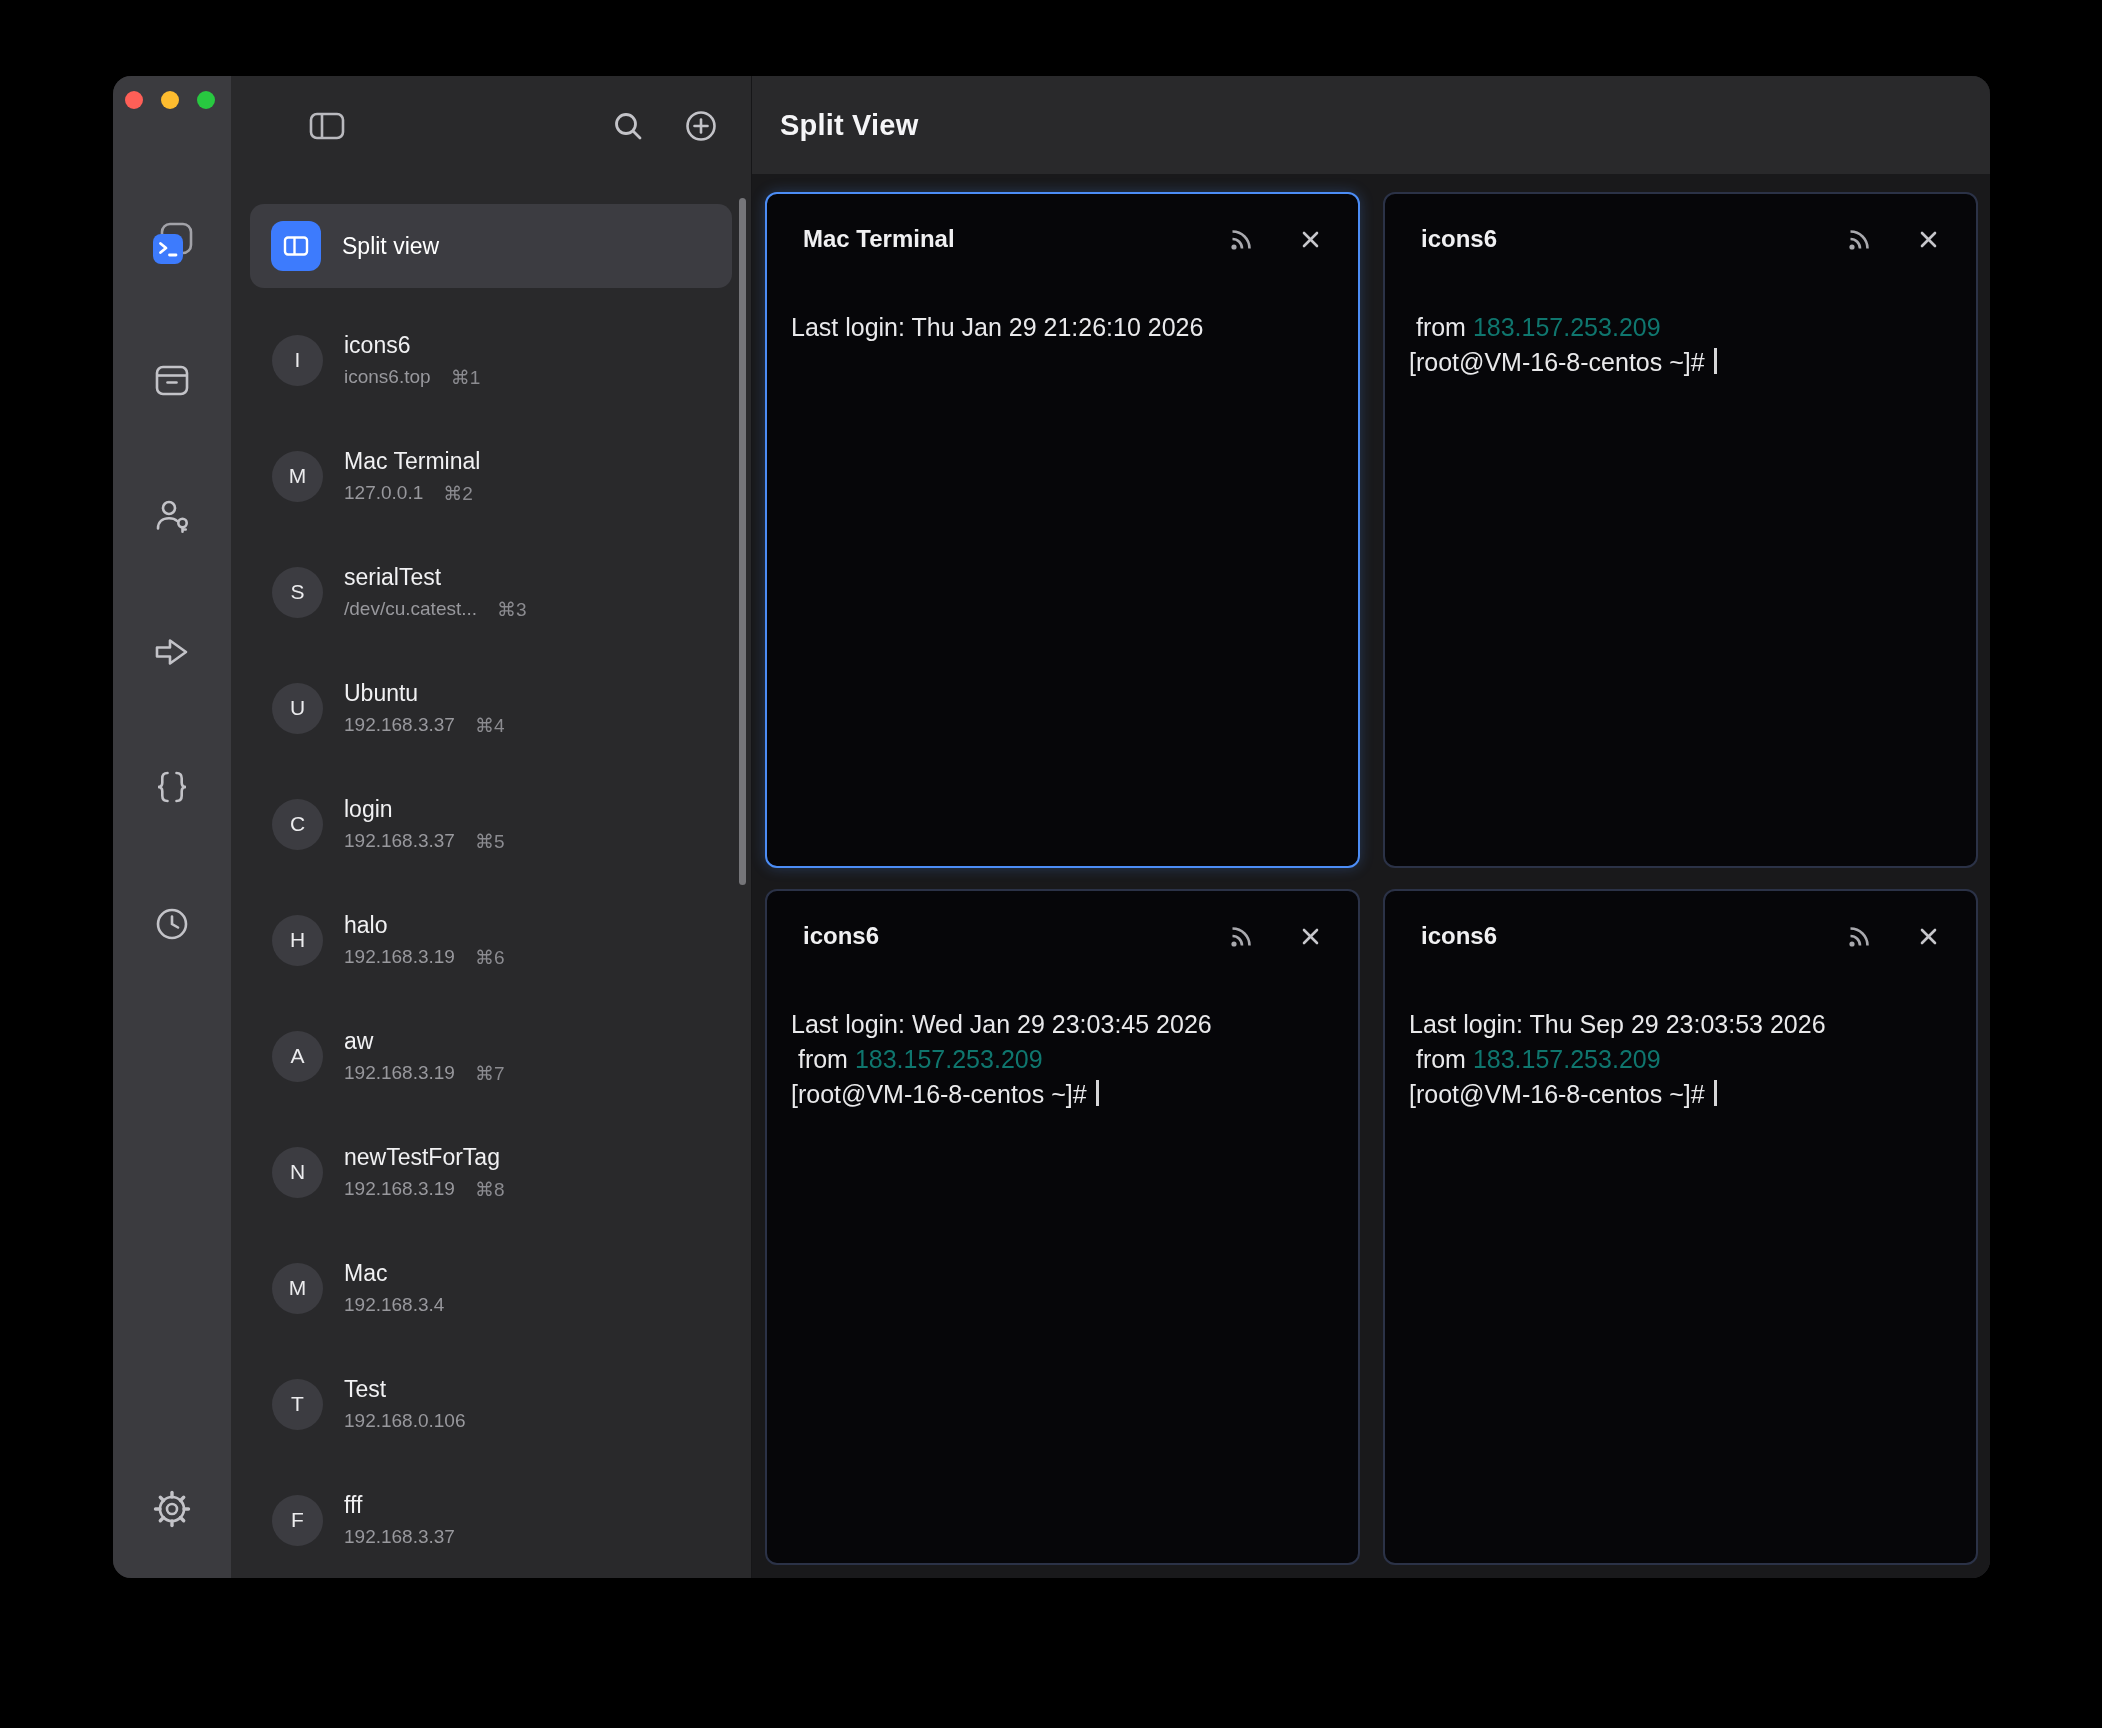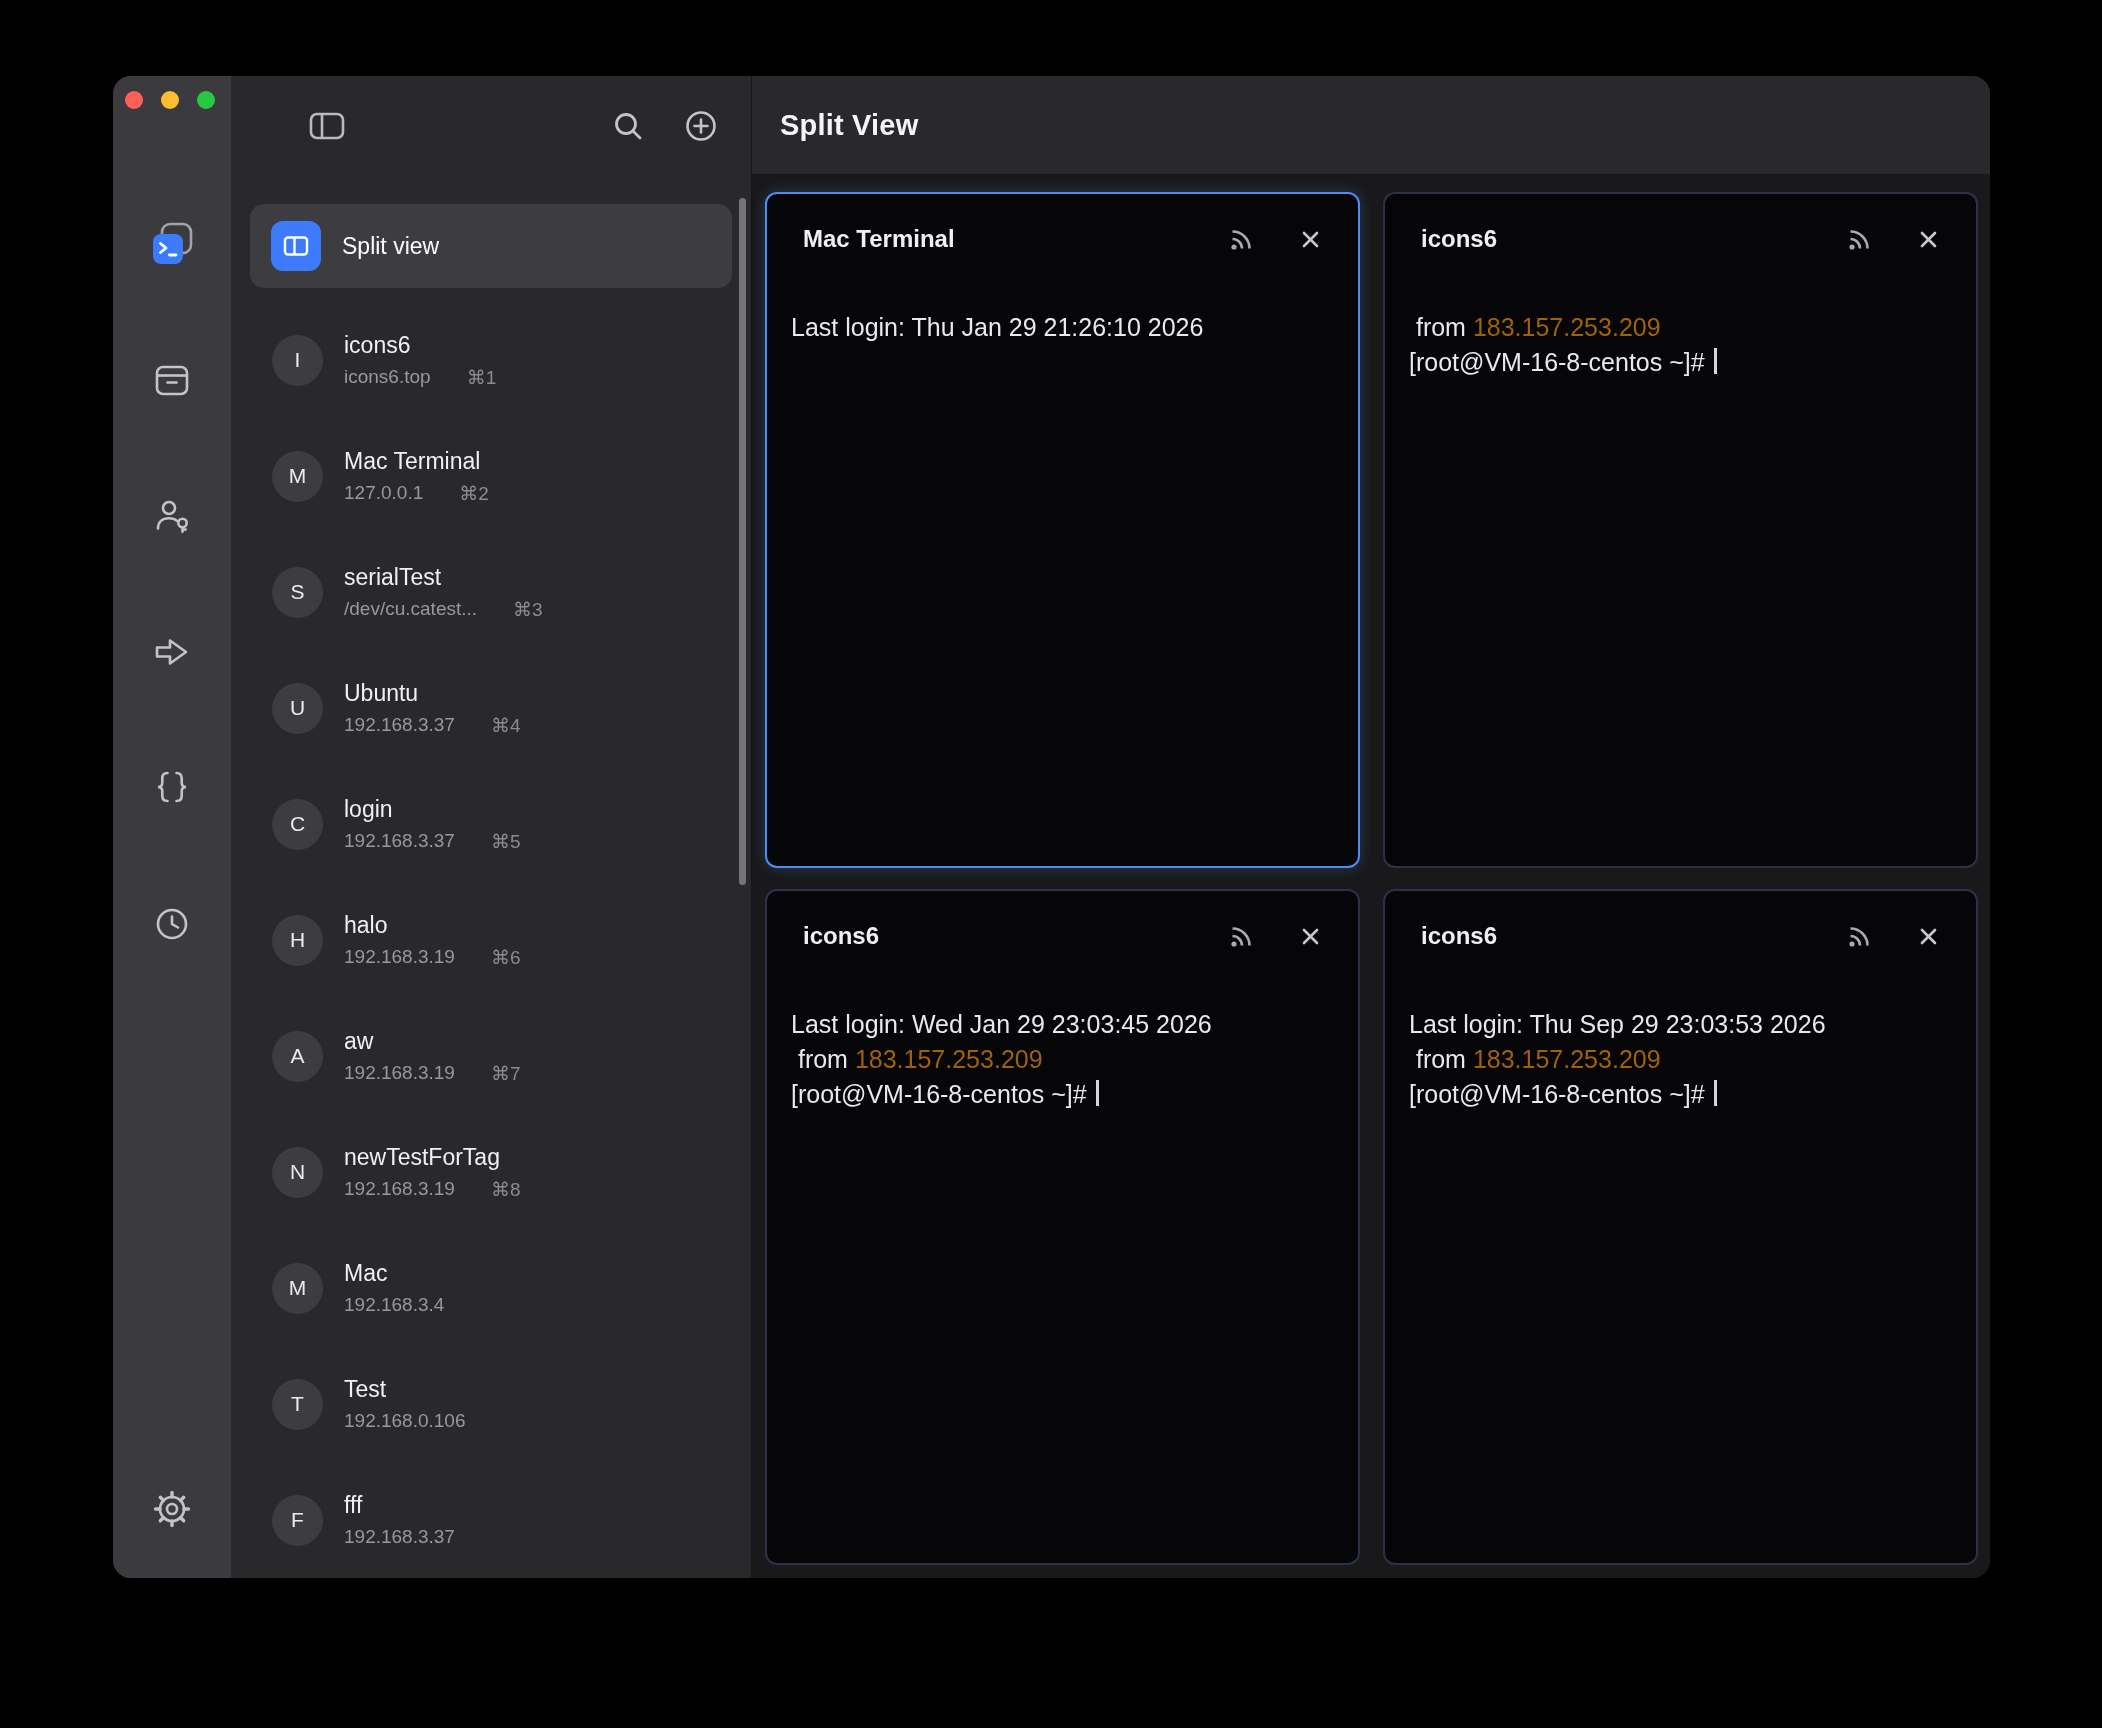--- a/index.html
+++ b/index.html
@@ -36,21 +36,21 @@
                          display:flex; align-items:center; justify-content:center; flex:none; }
   .split-item .sv-label { font-size:23px; color:#ffffff; font-weight:400; }
 
   .host-list { margin-top:14px; flex:1; overflow:hidden; }
   .host-item { height:116px; display:flex; align-items:center; gap:21px; padding:0 20px 0 41px; cursor:pointer; }
   .avatar { width:51px; height:51px; border-radius:50%; background:#3c3c41; flex:none;
             display:flex; align-items:center; justify-content:center;
             color:#ececee; font-size:21px; font-weight:500; }
   .host-meta { display:flex; flex-direction:column; gap:7px; min-width:0; }
   .host-title { font-size:23px; color:#f1f1f3; font-weight:500; white-space:nowrap; }
-  .host-sub-row { display:flex; gap:36px; font-size:19px; color:#98989d; white-space:nowrap; }
+  .host-sub-row { display:flex; gap:20px; font-size:19px; color:#98989d; white-space:nowrap; }
   .host-shortcut { color:#8b8b90; }
 
   .sidebar-scrollbar { position:absolute; top:122px; right:5px; width:7px; height:687px;
                        border-radius:4px; background:#757579; }
 
   
   .main { flex:1; display:flex; flex-direction:column; background:#19191b; border-left:1px solid #161618; min-width:0; }
   .main-header { height:98px; flex:none; display:flex; align-items:center; padding-left:28px; background:#29292b; }
   .main-title { font-size:29px; font-weight:700; color:#f5f5f7; letter-spacing:.2px; }
 
@@ -60,21 +60,21 @@
           display:flex; flex-direction:column; min-width:0; min-height:0; }
   .pane.active { border-color:#4C8DF6; box-shadow:0 0 14px rgba(76,141,246,0.28); }
   .pane-header { height:90px; flex:none; display:flex; align-items:center; padding:0 34px 0 36px; }
   .pane-title { flex:1; font-size:24px; font-weight:600; color:#f0f0f2; white-space:nowrap; }
   .pane-actions { display:flex; align-items:center; gap:42px; }
   .pane-icon { width:27px; height:27px; display:flex; align-items:center; justify-content:center; cursor:pointer; }
 
   .pane-body { flex:1; padding:26px 18px 0 24px; overflow:hidden; white-space:pre;
                font-family:Liberation Sans, sans-serif; font-size:25px; line-height:35px; color:#E9E9EB; }
   .term-line { height:35px; }
-  .term-line .pink { color:#a16207;margin-top:23px; }
+  .term-line .pink { color:#0f766e;margin-top:23px; }
   .cursor { display:inline-block; width:3px; height:26px; background:#d6d6d8;
             margin-left:2px; vertical-align:-3px; }
 </style>
 </head>
 <body>
 
 <div class="screen">
   <div class="window">
 
     <div class="rail">

